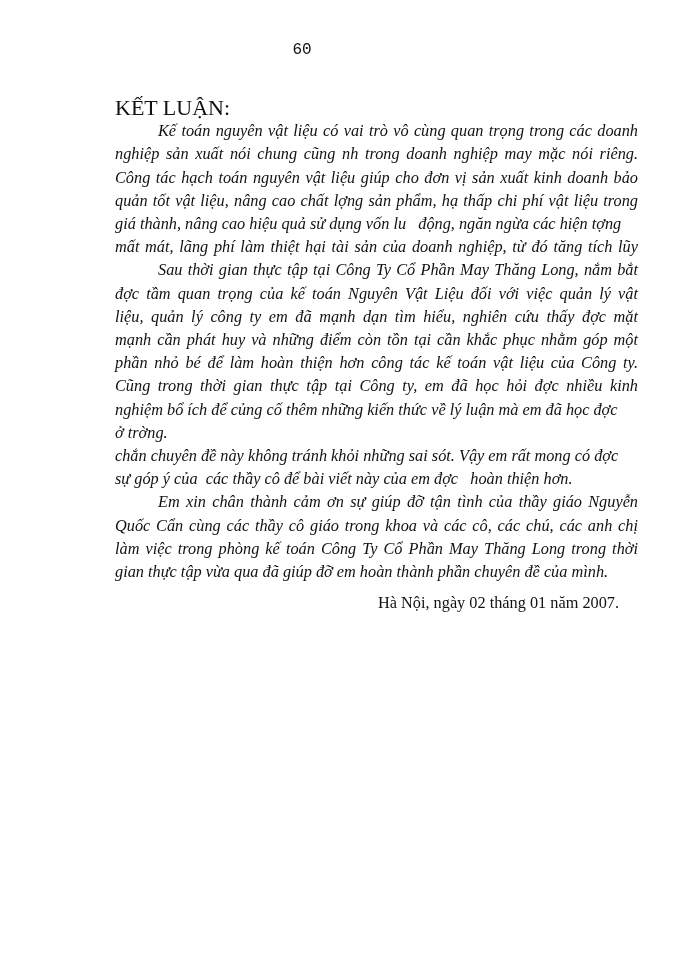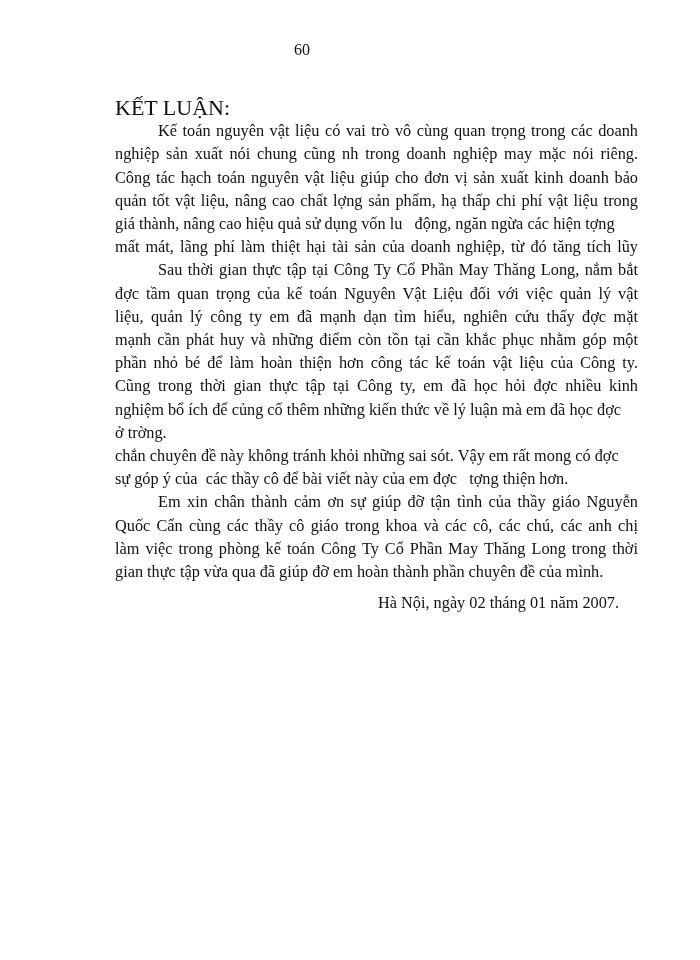--- a/index.html
+++ b/index.html
@@ -16,40 +16,42 @@
       color: #111111;
     }
     .page-number {
       position: absolute;
       top: 40px;
       left: 0;
       width: 604px;
       text-align: center;
       font-size: 16px;
       line-height: 20px;
+      font-family: Liberation Mono, monospace;
     }
     .content {
       position: absolute;
       top: 96px;
       left: 115px;
       width: 523px;
       font-size: 16.3px;
       line-height: 23.2px;
     }
     .heading {
       margin: 0;
       font-weight: normal;
       font-size: 22px;
       line-height: 23.2px;
     }
     .para {
       margin: 0;
       text-indent: 43px;
       text-align: justify;
       text-align-last: left;
+      font-style: italic;
     }
     .line {
       display: block;
       white-space: pre;
     }
     .just {
       display: block;
       text-align: justify;
       text-align-last: justify;
       white-space: normal;
@@ -83,21 +85,21 @@
     <span class="just" style="text-indent:0">liệu, quản lý công ty em đã mạnh dạn tìm hiểu, nghiên cứu thấy đợc   mặt</span>
     <span class="just" style="text-indent:0">mạnh cần phát huy và những điểm còn tồn tại cần khắc phục nhằm góp một</span>
     <span class="just" style="text-indent:0">phần nhỏ bé để làm hoàn thiện hơn công tác kế toán vật liệu của Công ty.</span>
     <span class="just" style="text-indent:0">Cũng trong thời gian thực tập  tại Công ty, em đã học hỏi đợc   nhiều kinh</span>
     <span class="line" style="text-indent:0">nghiệm bổ ích để củng cố thêm những kiến thức về lý luận mà em đã học đợc</span>
     <span class="line" style="text-indent:0">ở trờng.</span>
   </p>
 
   <p class="para">
     <span class="line" style="text-indent:0">chắn chuyên đề này không tránh khỏi những sai sót. Vậy em rất mong có đợc</span>
-    <span class="line" style="text-indent:0">sự góp ý của  các thầy cô để bài viết này của em đợc   tợng thiện hơn.</span>
+    <span class="line" style="text-indent:0">sự góp ý của  các thầy cô để bài viết này của em đợc   hoàn thiện hơn.</span>
   </p>
 
   <p class="para">
     <span class="just">Em xin chân thành cảm ơn sự giúp đỡ tận tình của thầy giáo Nguyễn</span>
     <span class="just" style="text-indent:0">Quốc Cẩn cùng các thầy cô giáo trong khoa và các cô, các chú, các anh chị</span>
     <span class="just" style="text-indent:0">làm việc trong phòng kế toán Công Ty Cổ Phần May Thăng Long trong thời</span>
     <span class="line" style="text-indent:0">gian thực tập vừa qua đã giúp đỡ em hoàn thành phần chuyên đề của mình.</span>
   </p>
 
   <p class="date-line">Hà Nội, ngày 02 tháng 01 năm 2007.</p>

